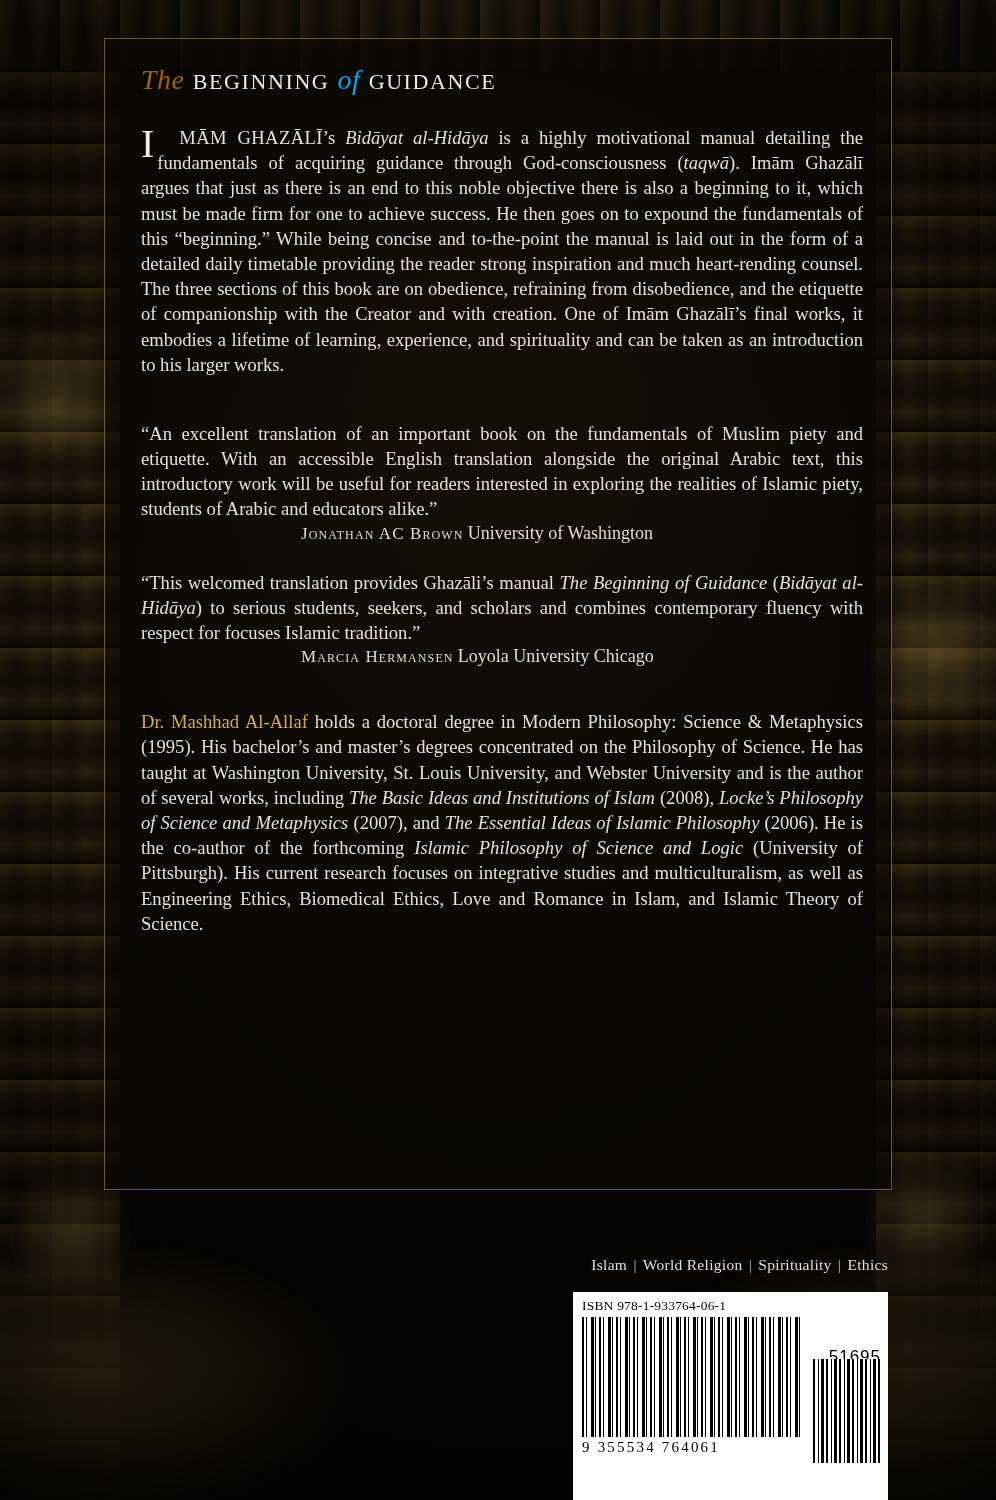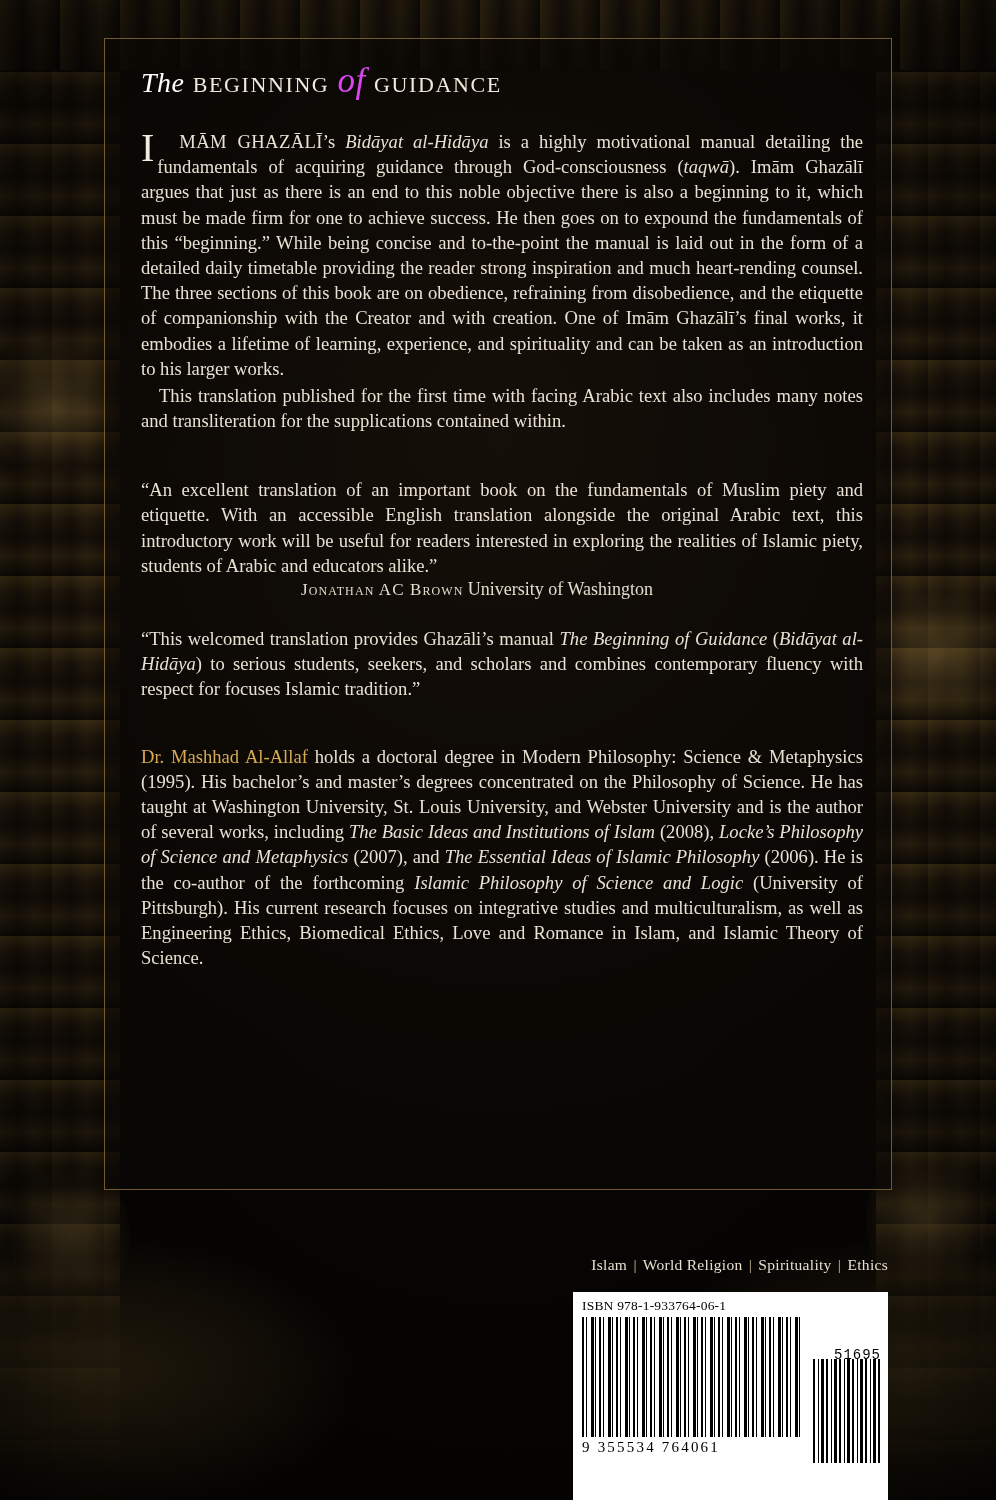--- a/index.html
+++ b/index.html
@@ -105,32 +105,32 @@
   
   .title {
     font-size: 31px;
     letter-spacing: 0.5px;
     color: #efe8dc;
     white-space: nowrap;
     margin-bottom: 6px;
   }
   .title .the {
     font-style: italic;
-    color: #ffffff;
+    color: #a16207;
     font-size: 28px;
   }
   .title .word {
     font-variant: small-caps;
     letter-spacing: 1.6px;
     font-size: 22px;
   }
   .title .of {
     font-style: italic;
-    font-size: 35px;
-    color: #d946ef;
+    font-size: 28px;
+    color: #0ea5e9;
   }
 
   
   .blurb {
     color: #e9e1d4;
     font-size: 18.6px;
     line-height: 1.355;
     text-align: justify;
     margin-top: 28px;
   }
@@ -216,24 +216,24 @@
     top: 26px;
     width: 86px;
     height: 150px;
     background: #fff;
     border-left: 1px solid #fff;
   }
   .price-text {
     position: absolute;
     right: 6px;
     top: 28px;
-    font-size: 14px;
+    font-size: 17px;
     letter-spacing: 1px;
     color: #000;
-    font-family: Liberation Mono, monospace;
+    font-family: Liberation Sans, sans-serif;
   }
   .bars {
     position: absolute;
     left: 8px;
     top: 24px;
     width: 220px;
     height: 120px;
     background-image: repeating-linear-gradient(90deg,
       #000 0px, #000 2px, #fff 2px, #fff 4px,
       #000 4px, #000 5px, #fff 5px, #fff 9px,
@@ -355,36 +355,39 @@
         <span class="the">The</span>
         <span class="word">BEGINNING</span>
         <span class="of">of</span>
         <span class="word">GUIDANCE</span>
       </div>
 
       <div class="blurb">
         <p>
           <span class="dropcap">I</span><span class="sc">MĀM GHAZĀLĪ</span><span>’s </span><span class="it">Bidāyat al-Hidāya</span><span> is a highly motivational manual detailing the fundamentals of acquiring guidance through God-consciousness (</span><span class="it">taqwā</span><span>). Imām Ghazālī argues that just as there is an end to this noble objective there is also a beginning to it, which must be made firm for one to achieve success. He then goes on to expound the fundamentals of this “beginning.” While being concise and to-the-point the manual is laid out in the form of a detailed daily timetable providing the reader strong inspiration and much heart-rending counsel. The three sections of this book are on obedience, refraining from disobedience, and the etiquette of companionship with the Creator and with creation. One of Imām Ghazālī’s final works, it embodies a lifetime of learning, experience, and spirituality and can be taken as an introduction to his larger works.</span>
         </p>
-        <p>This translation published for the first time with facing Arabic text also includes many notes and transliteration for the supplications contained within.</p>
       </div>
 
       <div class="endorsements">
 
         <div class="quote-block">
           <div class="quote">“An excellent translation of an important book on the fundamentals of Muslim piety and etiquette. With an accessible English translation alongside the original Arabic text, this introductory work will be useful for readers interested in exploring the realities of Islamic piety, students of Arabic and educators alike.”</div>
           <div class="attrib">
             <span class="name">Jonathan AC Brown</span>
             <span class="inst">University of Washington</span>
           </div>
         </div>
 
         <div class="quote-block">
           <div class="quote">
             <span>“This welcomed translation provides Ghazāli’s manual </span><span class="it">The Beginning of Guidance</span><span> (</span><span class="it">Bidāyat al-Hidāya</span><span>) to serious students, seekers, and scholars and combines contemporary fluency with respect for focuses Islamic tradition.”</span>
+          </div>
+          <div class="attrib">
+            <span class="name">Marcia Hermansen</span>
+            <span class="inst">Loyola University Chicago</span>
           </div>
         </div>
 
       </div>
 
       <div class="bio">
         <span class="author">Dr. Mashhad Al-Allaf</span><span> holds a doctoral degree in Modern Philosophy: Science &amp; Metaphysics (1995). His bachelor’s and master’s degrees concentrated on the Philosophy of Science. He has taught at Washington University, St. Louis University, and Webster University and is the author of several works, including </span><span class="it">The Basic Ideas and Institutions of Islam</span><span> (2008), </span><span class="it">Locke’s Philosophy of Science and Metaphysics</span><span> (2007), and </span><span class="it">The Essential Ideas of Islamic Philosophy</span><span> (2006). He is the co-author of the forthcoming </span><span class="it">Islamic Philosophy of Science and Logic</span><span> (University of Pittsburgh). His current research focuses on integrative studies and multiculturalism, as well as Engineering Ethics, Biomedical Ethics, Love and Romance in Islam, and Islamic Theory of Science.</span>
       </div>
 
     </div>

